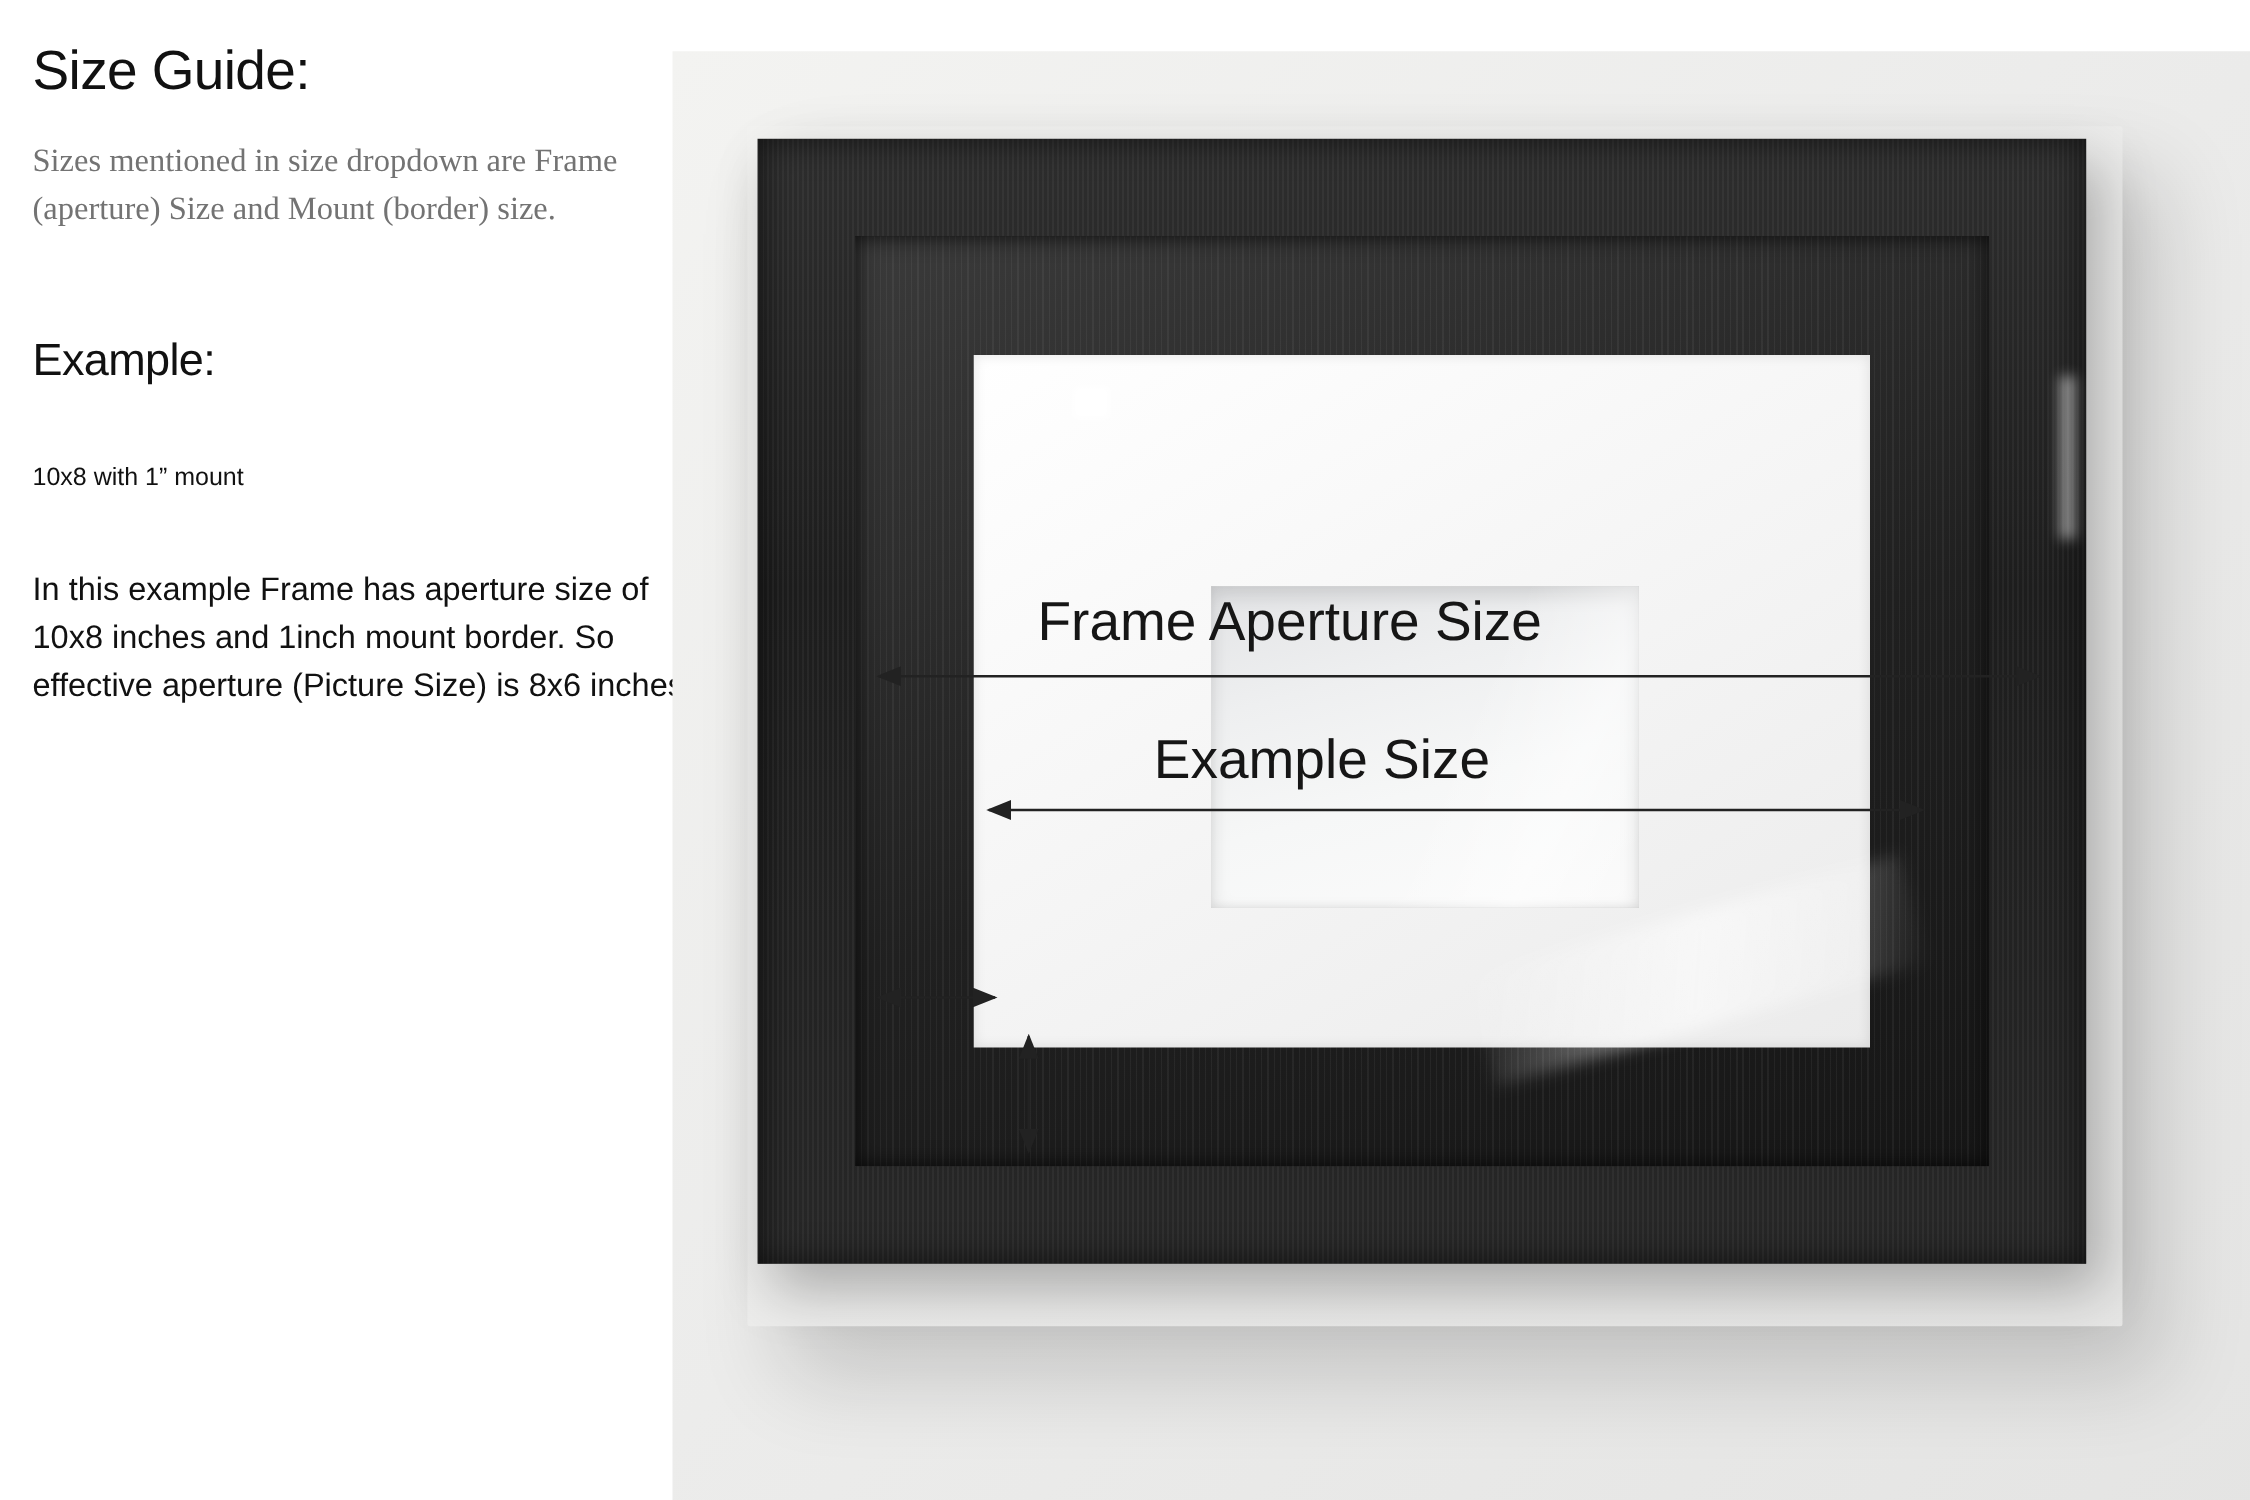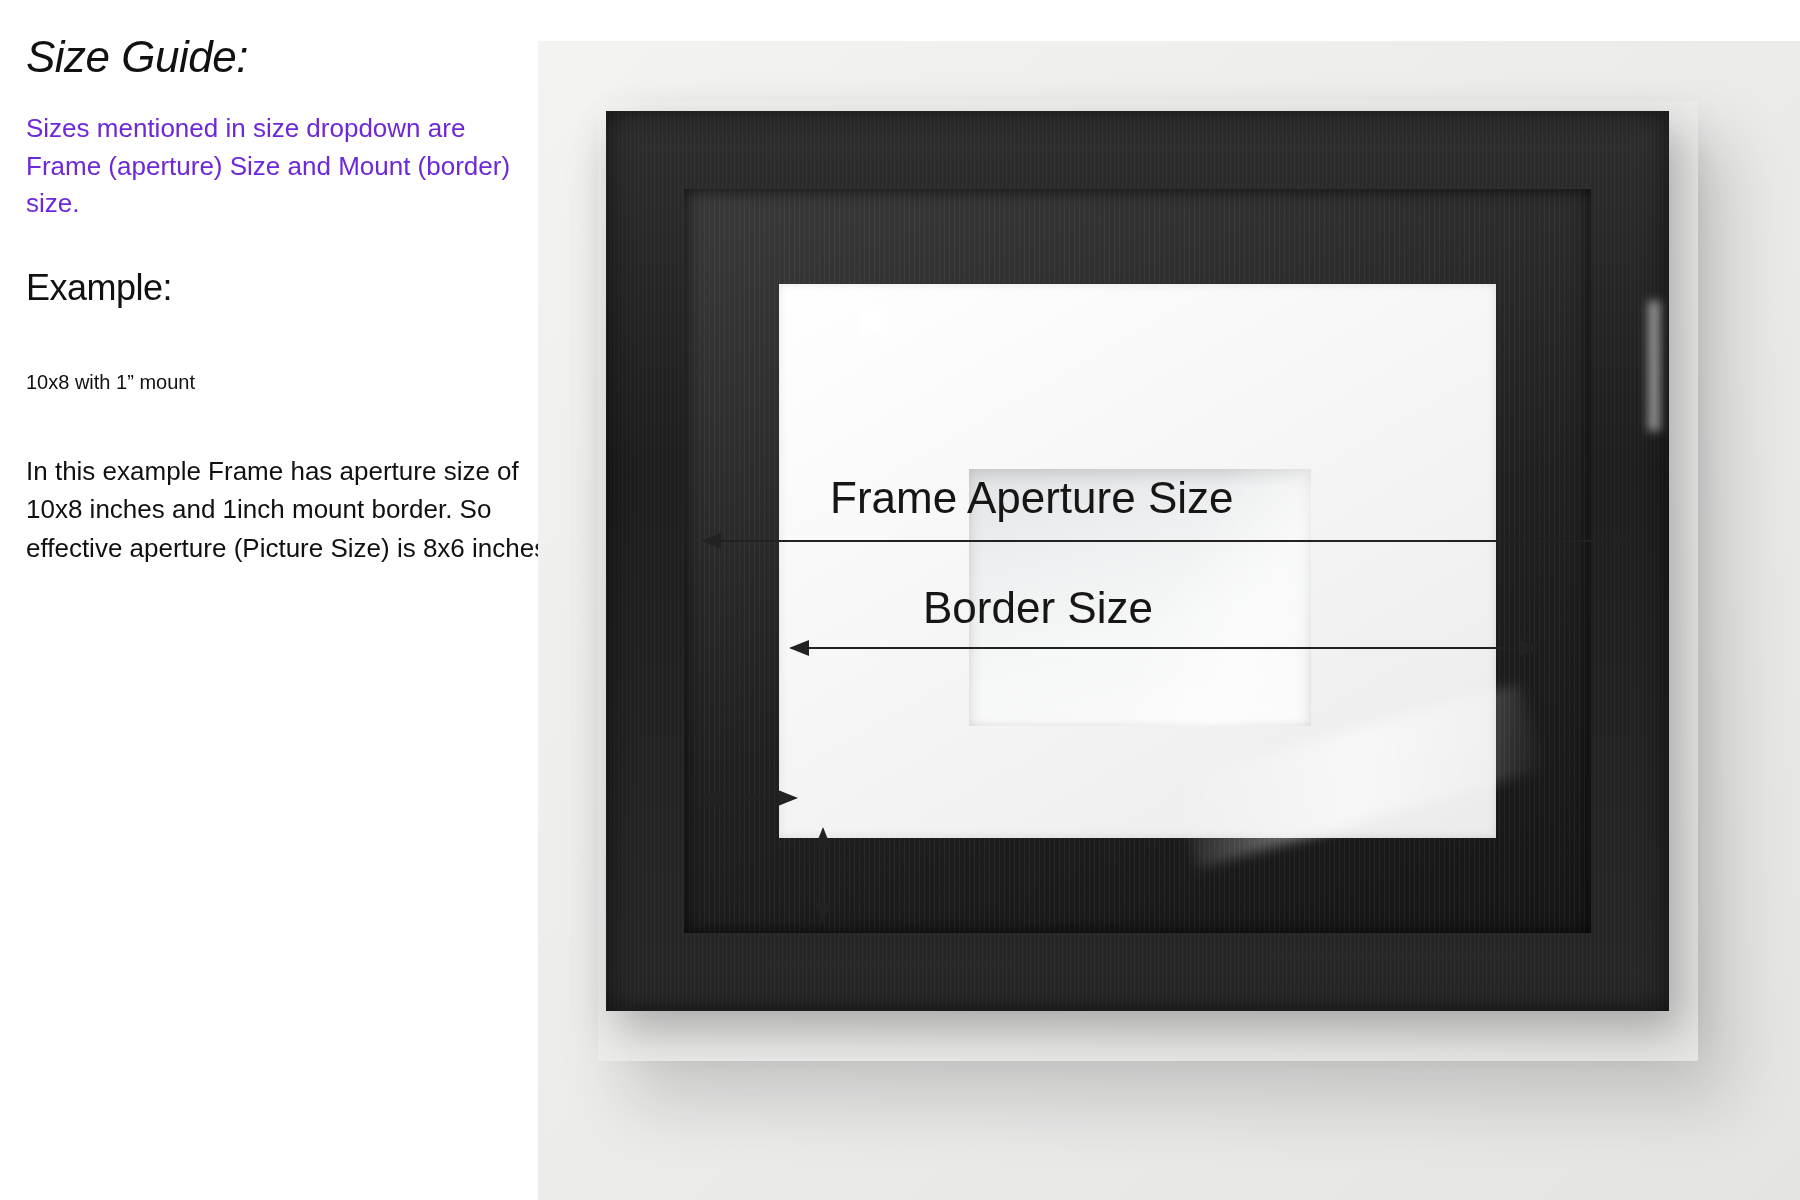--- a/index.html
+++ b/index.html
@@ -34,30 +34,30 @@
   .heading {
     position: absolute;
     font-weight: 400;
     color: #111111;
     letter-spacing: -0.5px;
   }
   #size-guide-heading {
     left: 26px;
     top: 32px;
     font-size: 44px;
-    font-style: italic;
   }
   #size-guide-body {
     position: absolute;
     left: 26px;
     top: 110px;
     width: 520px;
     font-size: 26px;
     line-height: 1.45;
-    color: #6d28d9;
+    color: #737373;
+    font-family: Liberation Serif, serif;
   }
   #example-heading {
     left: 26px;
     top: 267px;
     font-size: 36px;
   }
   #example-line {
     position: absolute;
     left: 26px;
     top: 368px;
@@ -253,17 +253,17 @@
         <line x1="165" y1="500" x2="1093" y2="500" stroke="#222222" stroke-width="2" marker-start="url(#ah-start)" marker-end="url(#ah)"></line>
 
         <line x1="253" y1="607" x2="1000" y2="607" stroke="#222222" stroke-width="2" marker-start="url(#ah-start)" marker-end="url(#ah)"></line>
 
         <line x1="165" y1="757" x2="258" y2="757" stroke="#222222" stroke-width="2" marker-start="url(#ah-start)" marker-end="url(#ah)"></line>
 
         <line x1="285" y1="788" x2="285" y2="880" stroke="#222222" stroke-width="2" marker-start="url(#ah-start)" marker-end="url(#ah)"></line>
       </svg>
 
       <div class="label" id="label-frame-aperture">Frame Aperture Size</div>
-      <div class="label" id="label-picture-size">Border Size</div>
+      <div class="label" id="label-picture-size">Example Size</div>
     </div>
   </div>
 
 </div>
 
 </body></html>

